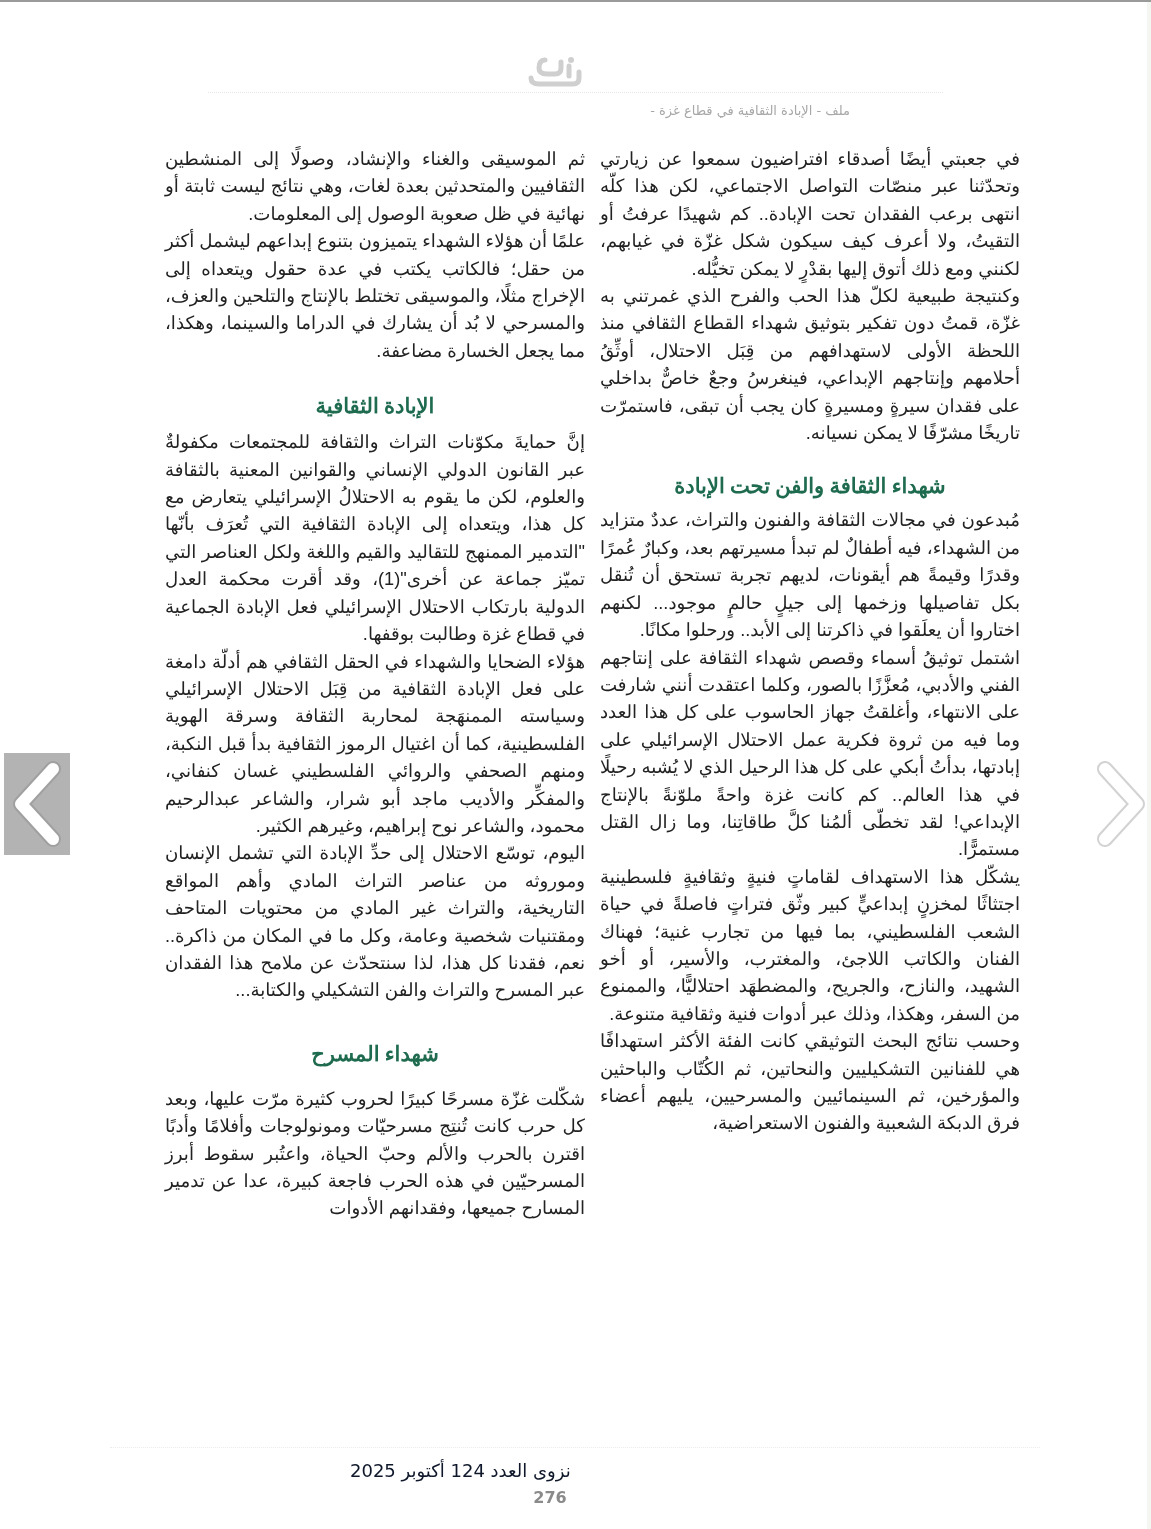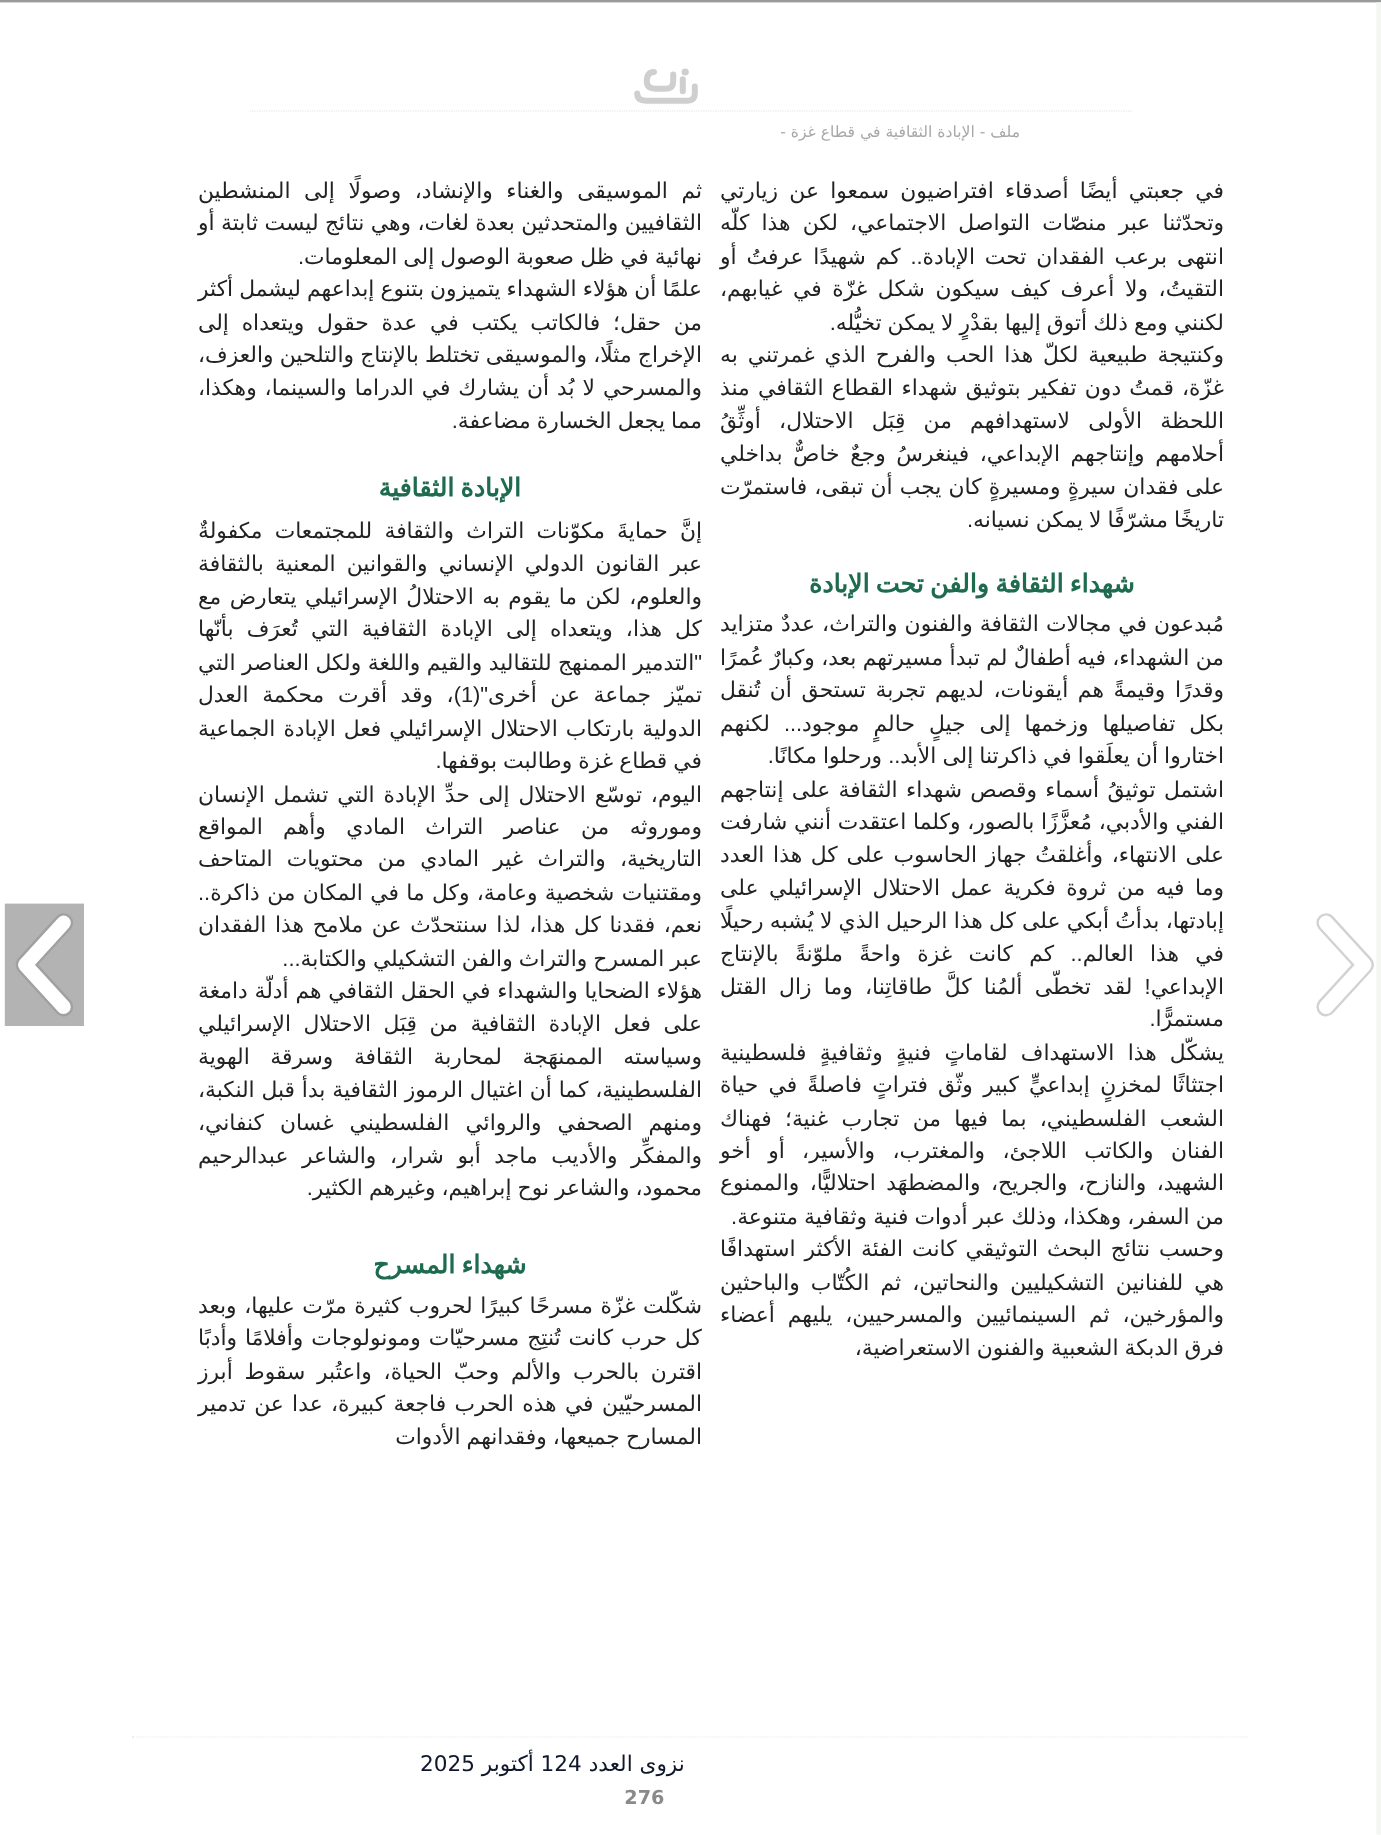--- a/index.html
+++ b/index.html
@@ -29,31 +29,31 @@
   }
   .col-right { left:600px; }
   .col-left { left:165px; }
   .col p { margin:0; text-align-last:right; }
   .col h2 {
     margin:0; text-align:center; color:#1f6b4f; font-weight:bold;
     font-family:Liberation Serif, serif; font-size:21px; line-height:30px;
   }
   .col-right h2 { margin-top:24px; margin-bottom:6px; }
   .col-left h2.h-ibada { margin-top:26px; margin-bottom:8px; }
-  .col-left h2.h-masrah { margin-top:34px; margin-bottom:6px; }
+  .col-left h2.h-masrah { margin-top:34px; margin-bottom:17px; }
   .footer-line {
     position:absolute; left:110px; top:1447px; width:930px; height:1px;
     border-top:1px dotted #ececec;
   }
   .footer-issue {
     position:absolute; left:350px; top:1460px; width:400px; text-align:left;
     direction:rtl; font-size:18px; color:#0f172a; font-family:"DejaVu Sans", sans-serif;
   }
   .page-number {
-    position:absolute; left:337px; top:1488px; width:400px; text-align:center;
+    position:absolute; left:350px; top:1488px; width:400px; text-align:center;
     font-size:16px; font-weight:bold; color:#8a8a8a; font-family:"DejaVu Sans", sans-serif;
   }
   .nav-prev {
     position:absolute; left:4px; top:753px; width:66px; height:102px;
     background:#b3b3b3; display:flex; align-items:center; justify-content:center; cursor:pointer;
   }
   .nav-next {
     position:absolute; left:1090px; top:757px; width:61px; height:94px;
     display:flex; align-items:center; justify-content:center; cursor:pointer;
   }
@@ -84,22 +84,22 @@
   <p>اشتمل توثيقُ أسماء وقصص شهداء الثقافة على إنتاجهم الفني والأدبي، مُعزَّزًا بالصور، وكلما اعتقدت أنني شارفت على الانتهاء، وأغلقتُ جهاز الحاسوب على كل هذا العدد وما فيه من ثروة فكرية عمل الاحتلال الإسرائيلي على إبادتها، بدأتُ أبكي على كل هذا الرحيل الذي لا يُشبه رحيلًا في هذا العالم.. كم كانت غزة واحةً ملوّنةً بالإنتاج الإبداعي! لقد تخطّى ألمُنا كلَّ طاقاتِنا، وما زال القتل مستمرًّا.</p>
   <p>يشكّل هذا الاستهداف لقاماتٍ فنيةٍ وثقافيةٍ فلسطينية اجتثاثًا لمخزنٍ إبداعيٍّ كبير وثّق فتراتٍ فاصلةً في حياة الشعب الفلسطيني، بما فيها من تجارب غنية؛ فهناك الفنان والكاتب اللاجئ، والمغترب، والأسير، أو أخو الشهيد، والنازح، والجريح، والمضطهَد احتلاليًّا، والممنوع من السفر، وهكذا، وذلك عبر أدوات فنية وثقافية متنوعة.</p>
   <p>وحسب نتائج البحث التوثيقي كانت الفئة الأكثر استهدافًا هي للفنانين التشكيليين والنحاتين، ثم الكُتّاب والباحثين والمؤرخين، ثم السينمائيين والمسرحيين، يليهم أعضاء فرق الدبكة الشعبية والفنون الاستعراضية،</p>
 </div>
 
 <div class="col col-left">
   <p>ثم الموسيقى والغناء والإنشاد، وصولًا إلى المنشطين الثقافيين والمتحدثين بعدة لغات، وهي نتائج ليست ثابتة أو نهائية في ظل صعوبة الوصول إلى المعلومات.</p>
   <p>علمًا أن هؤلاء الشهداء يتميزون بتنوع إبداعهم ليشمل أكثر من حقل؛ فالكاتب يكتب في عدة حقول ويتعداه إلى الإخراج مثلًا، والموسيقى تختلط بالإنتاج والتلحين والعزف، والمسرحي لا بُد أن يشارك في الدراما والسينما، وهكذا، مما يجعل الخسارة مضاعفة.</p>
   <h2 class="h-ibada">الإبادة الثقافية</h2>
   <p>إنَّ حمايةَ مكوّنات التراث والثقافة للمجتمعات مكفولةٌ عبر القانون الدولي الإنساني والقوانين المعنية بالثقافة والعلوم، لكن ما يقوم به الاحتلالُ الإسرائيلي يتعارض مع كل هذا، ويتعداه إلى الإبادة الثقافية التي تُعرَف بأنّها "التدمير الممنهج للتقاليد والقيم واللغة ولكل العناصر التي تميّز جماعة عن أخرى"(1)، وقد أقرت محكمة العدل الدولية بارتكاب الاحتلال الإسرائيلي فعل الإبادة الجماعية في قطاع غزة وطالبت بوقفها.</p>
+  <p>هؤلاء الضحايا والشهداء في الحقل الثقافي هم أدلّة دامغة على فعل الإبادة الثقافية من قِبَل الاحتلال الإسرائيلي وسياسته الممنهَجة لمحاربة الثقافة وسرقة الهوية الفلسطينية، كما أن اغتيال الرموز الثقافية بدأ قبل النكبة، ومنهم الصحفي والروائي الفلسطيني غسان كنفاني، والمفكِّر والأديب ماجد أبو شرار، والشاعر عبدالرحيم محمود، والشاعر نوح إبراهيم، وغيرهم الكثير.</p>
   <p>اليوم، توسّع الاحتلال إلى حدِّ الإبادة التي تشمل الإنسان وموروثه من عناصر التراث المادي وأهم المواقع التاريخية، والتراث غير المادي من محتويات المتاحف ومقتنيات شخصية وعامة، وكل ما في المكان من ذاكرة.. نعم، فقدنا كل هذا، لذا سنتحدّث عن ملامح هذا الفقدان عبر المسرح والتراث والفن التشكيلي والكتابة...</p>
-  <p>هؤلاء الضحايا والشهداء في الحقل الثقافي هم أدلّة دامغة على فعل الإبادة الثقافية من قِبَل الاحتلال الإسرائيلي وسياسته الممنهَجة لمحاربة الثقافة وسرقة الهوية الفلسطينية، كما أن اغتيال الرموز الثقافية بدأ قبل النكبة، ومنهم الصحفي والروائي الفلسطيني غسان كنفاني، والمفكِّر والأديب ماجد أبو شرار، والشاعر عبدالرحيم محمود، والشاعر نوح إبراهيم، وغيرهم الكثير.</p>
   <h2 class="h-masrah">شهداء المسرح</h2>
   <p>شكّلت غزّة مسرحًا كبيرًا لحروب كثيرة مرّت عليها، وبعد كل حرب كانت تُنتِج مسرحيّات ومونولوجات وأفلامًا وأدبًا اقترن بالحرب والألم وحبّ الحياة، واعتُبر سقوط أبرز المسرحيّين في هذه الحرب فاجعة كبيرة، عدا عن تدمير المسارح جميعها، وفقدانهم الأدوات</p>
 </div>
 
 <div class="footer-line"></div>
 <div class="footer-issue">نزوى العدد 124 أكتوبر 2025</div>
 <div class="page-number">276</div>
 
 <div class="nav-prev">
   <svg viewBox="0 0 56 90">

